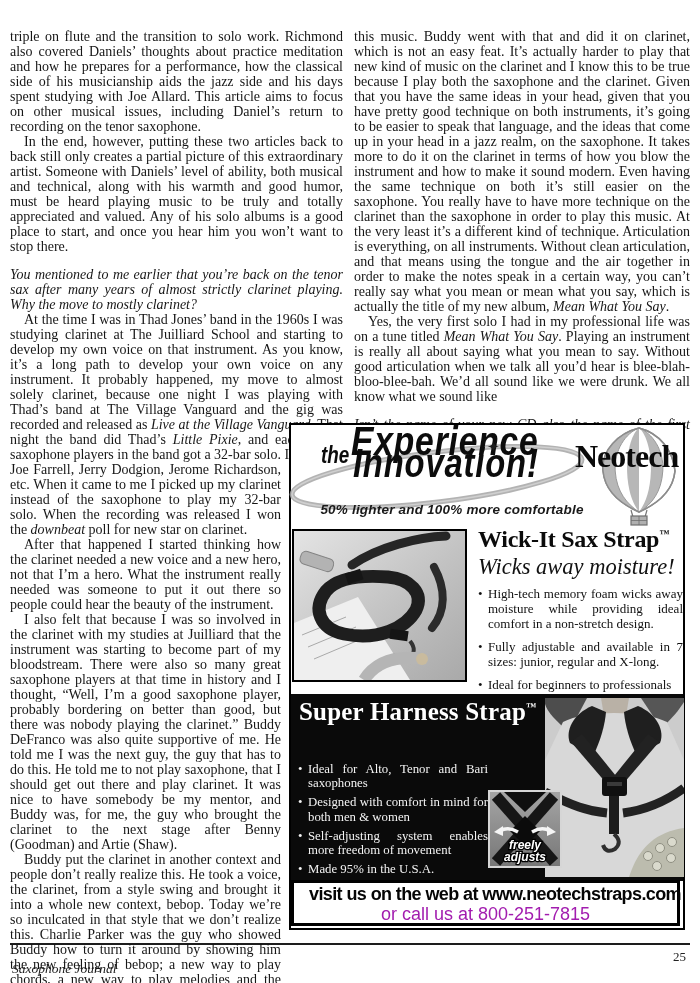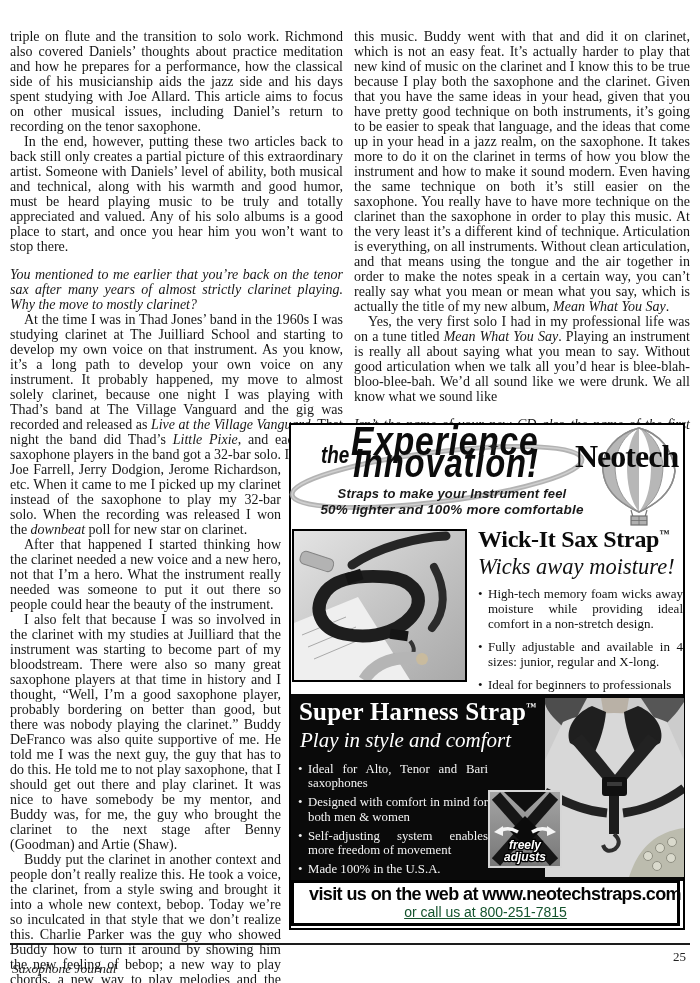--- a/index.html
+++ b/index.html
@@ -55,21 +55,21 @@
   #harness-title{left:8px;top:273px;color:#fff;font-weight:bold;font-size:25px;letter-spacing:0.2px;white-space:nowrap;}
   #harness-sub{left:9px;top:303px;color:#fff;font-style:italic;font-size:21px;white-space:nowrap;}
   #harness-bullets{left:7px;top:337px;width:190px;}
   #harness-bullets .bullet-item{font-size:12.8px;line-height:14.2px;margin-bottom:5px;color:#f3f3f3;}
   #harness-photo{left:254px;top:273px;width:139px;height:179px;background:#c9c9c9;}
   #harness-inset{left:197px;top:365px;width:74px;height:78px;border:2px solid #d6d6d6;background:#8a8a8a;z-index:6;}
   
   #ad-footer{left:0px;top:455px;width:389px;height:46px;border:3px solid #000;background:#fff;text-align:center;}
   #ad-web{font-family:"Liberation Sans",sans-serif;font-weight:bold;font-size:18px;
       letter-spacing:-0.6px;margin-top:1px;color:#050505;white-space:nowrap;padding-left:15px;}
-  #ad-phone{font-family:"Liberation Sans",sans-serif;font-size:14px;color:#14532d;margin-top:-1px;text-decoration:underline;}
+  #ad-phone{font-family:"Liberation Sans",sans-serif;font-size:18px;color:#a21caf;margin-top:-1px;}
   
   #footer-rule{position:absolute;left:10px;top:943px;width:680px;height:2px;background:#1d1d1d;}
   #footer-journal{position:absolute;left:12px;top:949px;font-style:italic;font-size:13.5px;color:#222;margin-top:12px;}
   #footer-page{position:absolute;right:14px;top:949px;font-size:13px;color:#222;}
 </style>
 </head>
 <body>
 
 <div id="page">
 
@@ -99,21 +99,20 @@
     <svg id="swoosh" class="abs" width="302" height="84" viewBox="0 0 302 84">
       <ellipse cx="150" cy="46" rx="146" ry="25" fill="none" stroke="#a6a6a6" stroke-width="5" transform="rotate(-7 150 46)" opacity="0.85"></ellipse>
       <ellipse cx="150" cy="46" rx="146" ry="25" fill="none" stroke="#cfcfcf" stroke-width="1.5" transform="rotate(-7 150 46)"></ellipse>
     </svg>
     <div id="logo-line1" class="abs">Experience</div>
     <div id="logo-line2" class="abs">
       <span class="the">the</span>
       <span class="innov">Innovation!</span>
     </div>
     <div id="sparkle" class="abs">✦</div>
-    <div id="tagline1" class="abs tagline">Straps to make your Instrument feel</div>
     <div id="tagline2" class="abs tagline">50% lighter and 100% more comfortable</div>
 
     <svg id="balloon" class="abs" width="90" height="100" viewBox="0 0 90 100">
       <path d="M45,2 C25,7 7,24 9,45 C11,66 27,78 45,86 C63,78 79,66 81,45 C79,24 65,7 45,2 Z" fill="#ffffff" stroke="#8c8c8c" stroke-width="1.5"></path>
       <path d="M45,2 C25,7 7,24 9,45 C11,66 27,78 45,86 C33.1,78 22.6,66 21.2,45 C19.9,24 31.8,7 45,2 Z" fill="#b7b7b7"></path>
       <path d="M45,2 C38.4,7 32.5,24 33.1,45 C33.8,66 39.1,78 45,86 C45,78 45,66 45,45 C45,24 45,7 45,2 Z" fill="#b7b7b7"></path>
       <path d="M45,2 C51.6,7 57.5,24 56.9,45 C56.2,66 50.9,78 45,86 C58.2,78 67.4,66 68.8,45 C70.1,24 58.2,7 45,2 Z" fill="#b7b7b7"></path>
       <path d="M45,2 C58.2,7 70.1,24 68.8,45 C67.4,66 58.2,78 45,86" fill="none" stroke="#999" stroke-width="1"></path>
       <path d="M45,2 C31.8,7 19.9,24 21.2,45 C22.6,66 33.1,78 45,86" fill="none" stroke="#999" stroke-width="1"></path>
       <path d="M45,2 C25,7 7,24 9,45 C11,66 27,78 45,86 C63,78 79,66 81,45 C79,24 65,7 45,2 Z" fill="none" stroke="#8c8c8c" stroke-width="1.5"></path>
@@ -150,47 +149,46 @@
     </svg>
     <div id="wickit-title" class="abs"><span>Wick-It Sax Strap</span><sup>™</sup></div>
     <div id="wickit-sub" class="abs">Wicks away moisture!</div>
     <div id="wickit-bullets" class="abs bullets">
         <div class="bullet-item">
           <span class="bm">•</span>
           <span class="bt">High-tech memory foam wicks away moisture while providing ideal comfort in a non-stretch design.</span>
         </div>
         <div class="bullet-item">
           <span class="bm">•</span>
-          <span class="bt">Fully adjustable and available in 4 sizes: junior, regular and X-long.</span>
+          <span class="bt">Fully adjustable and available in 7 sizes: junior, regular and X-long.</span>
         </div>
         <div class="bullet-item">
           <span class="bm">•</span>
           <span class="bt">Ideal for beginners to professionals</span>
         </div>
       </div>
 
     <div id="harness-section" class="abs"></div>
     <div id="harness-title" class="abs"><span>Super Harness Strap</span><sup>™</sup></div>
-    <div id="harness-sub" class="abs">Play in style and comfort</div>
     <div id="harness-bullets" class="abs bullets">
         <div class="bullet-item">
           <span class="bm">•</span>
           <span class="bt">Ideal for Alto, Tenor and Bari saxophones</span>
         </div>
         <div class="bullet-item">
           <span class="bm">•</span>
           <span class="bt">Designed with comfort in mind for both men &amp; women</span>
         </div>
         <div class="bullet-item">
           <span class="bm">•</span>
           <span class="bt">Self-adjusting system enables more freedom of movement</span>
         </div>
         <div class="bullet-item">
           <span class="bm">•</span>
-          <span class="bt">Made 100% in the U.S.A.</span>
+          <span class="bt">Made 95% in the U.S.A.</span>
         </div>
       </div>
 
     <svg id="harness-photo" class="abs" viewBox="0 0 139 179" preserveAspectRatio="none">
       <rect width="139" height="179" fill="#cccccc"></rect>
       <path d="M0,0 H42 L24,34 C12,24 2,14 0,6 Z" fill="#4d4d4d"></path>
       <path d="M139,0 H96 L116,30 C126,22 134,12 139,4 Z" fill="#565656"></path>
       <path d="M56,0 h28 l-3,18 c-5,8 -17,8 -22,0 Z" fill="#b9b1a6"></path>
       <path d="M18,24 C40,12 98,12 122,24 L139,62 V179 H0 V62 Z" fill="#d8d8d8"></path>
       <path d="M47,8 C28,16 20,33 25,45 L48,58 C56,42 60,26 61,14 Z" fill="#1f1f1f"></path>

